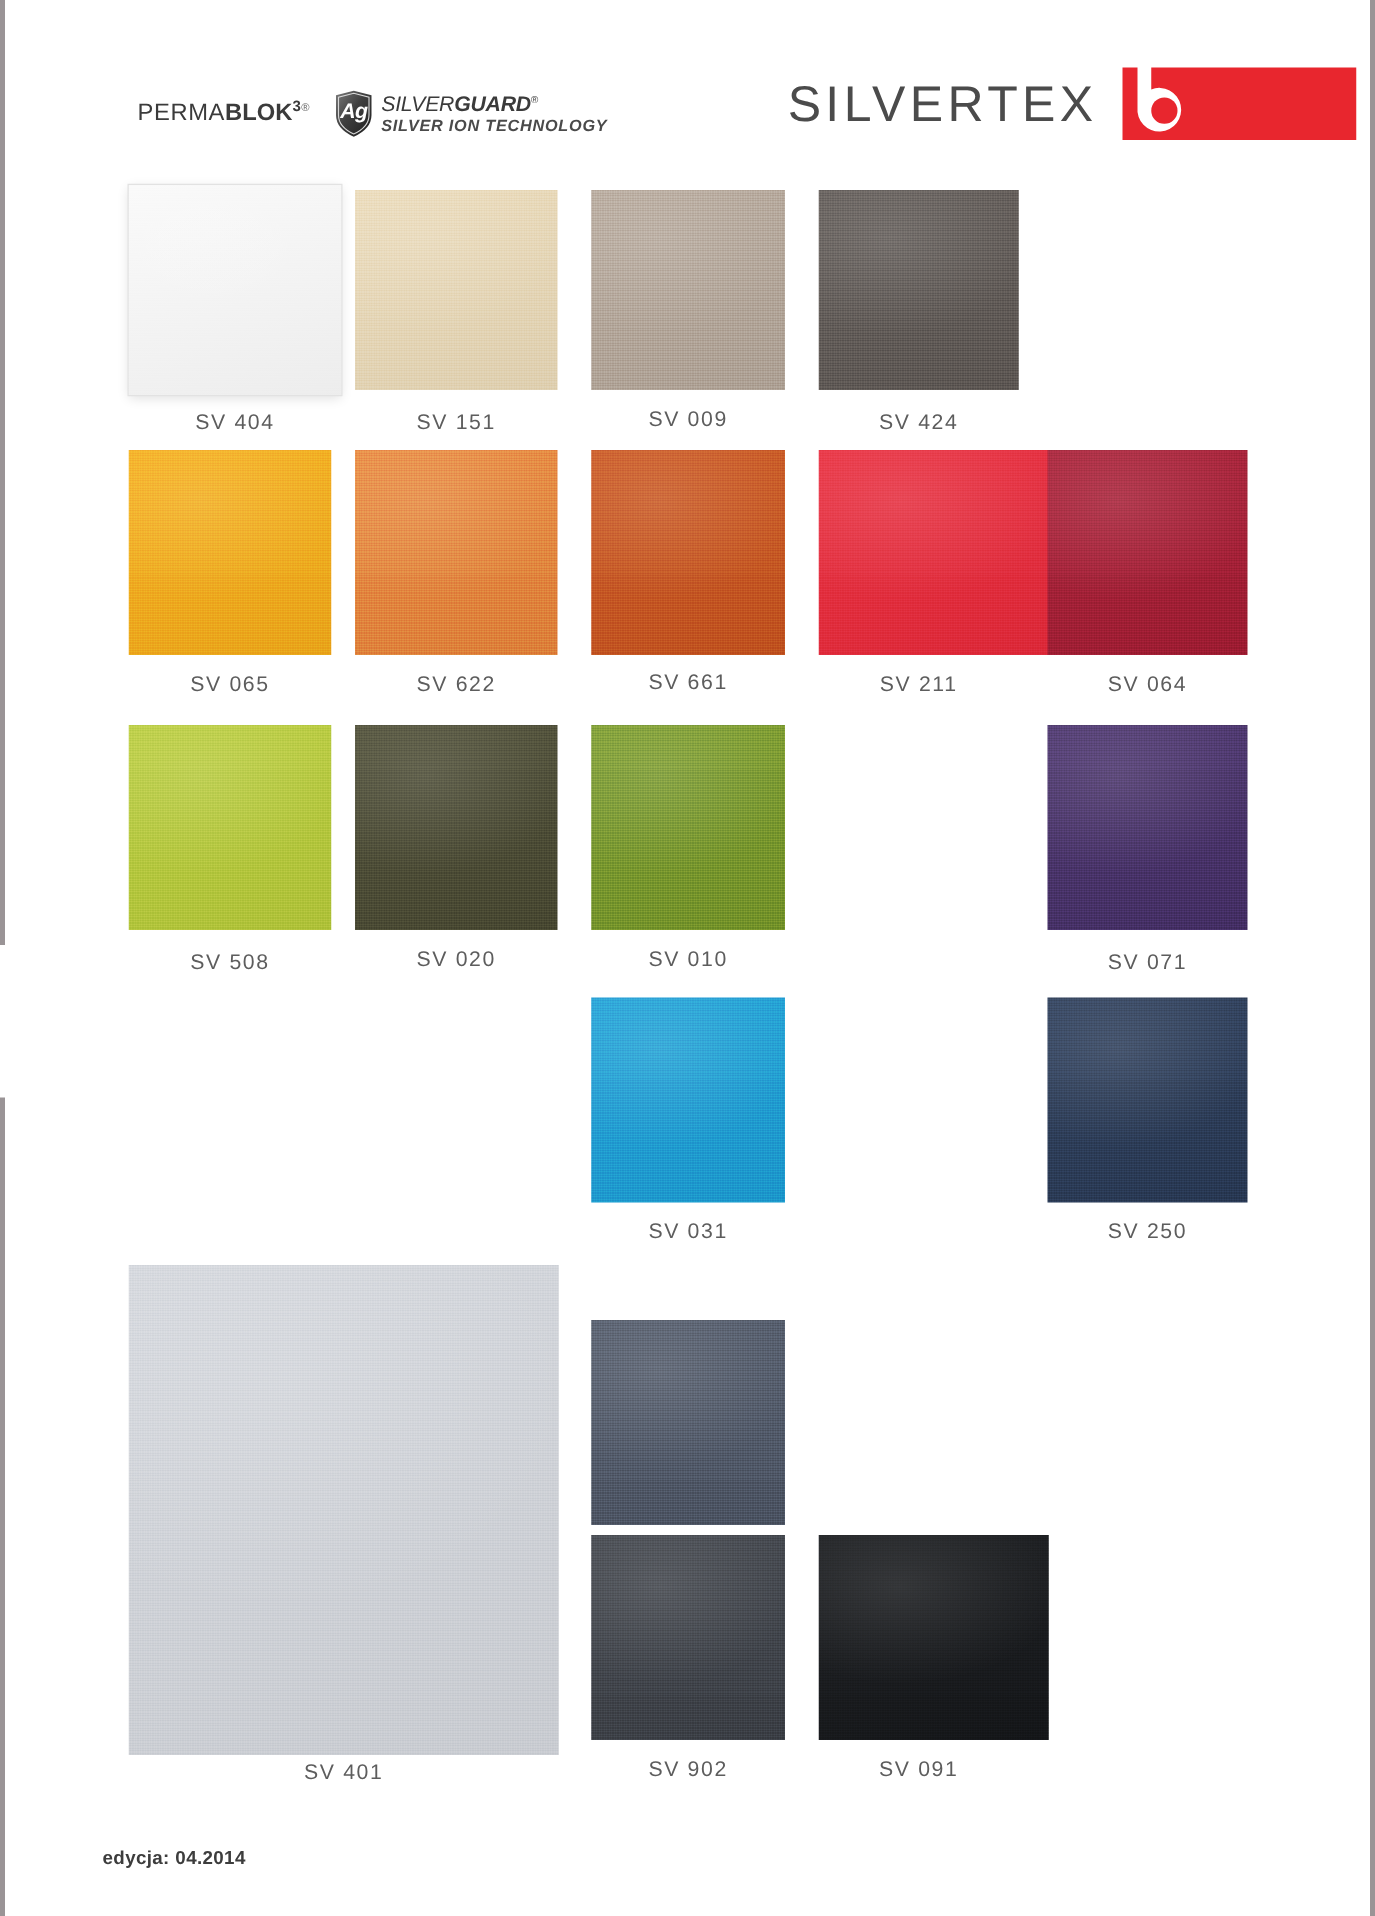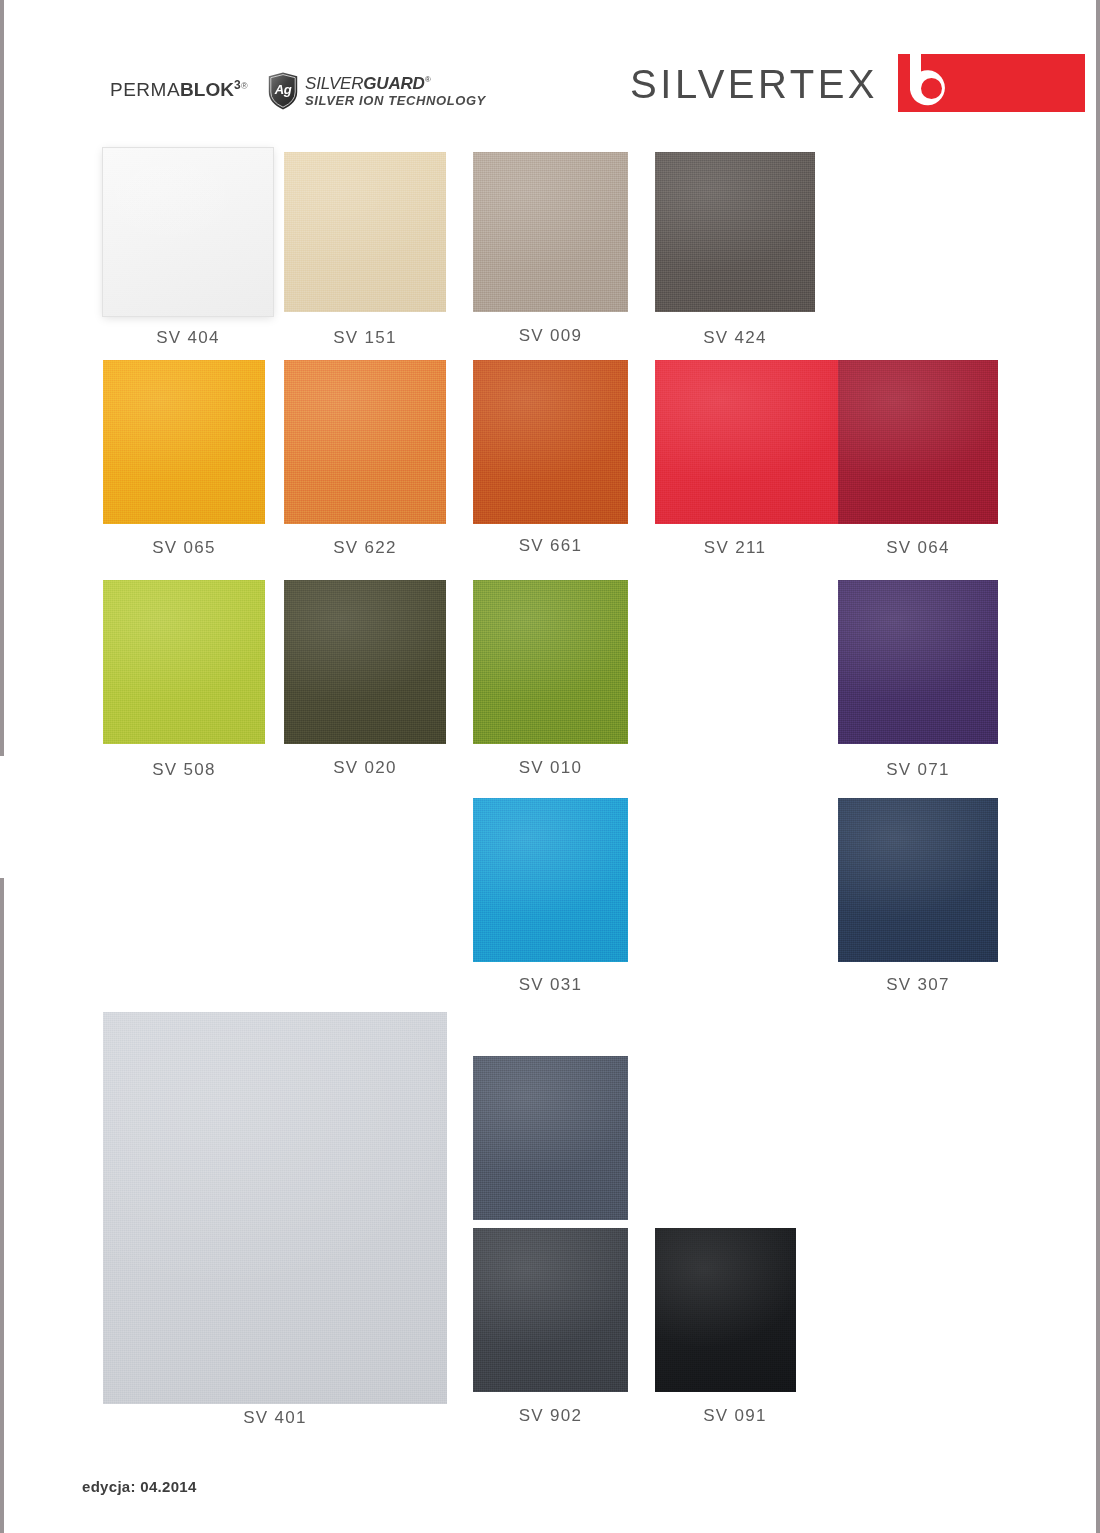--- a/index.html
+++ b/index.html
@@ -54,21 +54,21 @@
   }
   .sg-shield {
     width: 30px; height: 38px;
     position: relative;
     display: flex; align-items: center; justify-content: center;
   }
   .sg-shield svg { position: absolute; left: 0; top: 0; }
   .sg-shield .sg-ag {
     position: relative;
     color: #ffffff;
-    font-size: 13px;
+    font-size: 17px;
     font-weight: 700;
     font-style: italic;
     letter-spacing: -0.5px;
     top: -2px;
   }
   .sg-words { line-height: 1.05; }
   .sg-main {
     font-size: 17px;
     font-style: italic;
     font-weight: 800;
@@ -300,21 +300,21 @@
         <div class="weave"></div>
         <div class="sheen"></div>
       </div>
       <div class="swatch-label" style="position: absolute; left: 0px; width: 155px; top: 177px; margin-top: 0px;">SV 031</div>
     </div>
     <div class="swatch-cell" style="left: 838px; top: 798px; width: 160px;">
       <div class="swatch-chip" style="height: 164px; background: rgb(41, 58, 86);">
         <div class="weave"></div>
         <div class="sheen"></div>
       </div>
-      <div class="swatch-label" style="position: absolute; left: 0px; width: 160px; top: 177px; margin-top: 0px;">SV 307</div>
+      <div class="swatch-label" style="position: absolute; left: 0px; width: 160px; top: 177px; margin-top: 0px;">SV 250</div>
     </div>
     <div class="swatch-cell" style="left: 103px; top: 1012px; width: 344px;">
       <div class="swatch-chip" style="height: 392px; background: rgb(211, 214, 220);">
         <div class="weave"></div>
         <div class="sheen"></div>
       </div>
       <div class="swatch-label" style="position: absolute; left: 0px; width: 344px; top: 396px; margin-top: 0px;">SV 401</div>
     </div>
     <div class="swatch-cell" style="left: 473px; top: 1056px; width: 155px;">
       <div class="swatch-chip" style="height: 164px; background: rgb(79, 88, 104);">
@@ -323,21 +323,21 @@
       </div>
       <div class="swatch-label" style="position: absolute; left: 0px; width: 155px; top: 178px; margin-top: 0px;">SV 402</div>
     </div>
     <div class="swatch-cell" style="left: 473px; top: 1228px; width: 155px;">
       <div class="swatch-chip" style="height: 164px; background: rgb(62, 66, 73);">
         <div class="weave"></div>
         <div class="sheen"></div>
       </div>
       <div class="swatch-label" style="position: absolute; left: 0px; width: 155px; top: 178px; margin-top: 0px;">SV 902</div>
     </div>
-    <div class="swatch-cell" style="left: 655px; top: 1228px; width: 141px;">
+    <div class="swatch-cell" style="left: 655px; top: 1228px; width: 184px;">
       <div class="swatch-chip" style="height: 164px; background: rgb(21, 23, 26);">
         <div class="weave"></div>
         <div class="sheen"></div>
       </div>
       <div class="swatch-label" style="position: absolute; left: 0px; width: 160px; top: 178px; margin-top: 0px;">SV 091</div>
     </div>
   </div>
 
 <div id="footer-edition">edycja: 04.2014</div>
 

